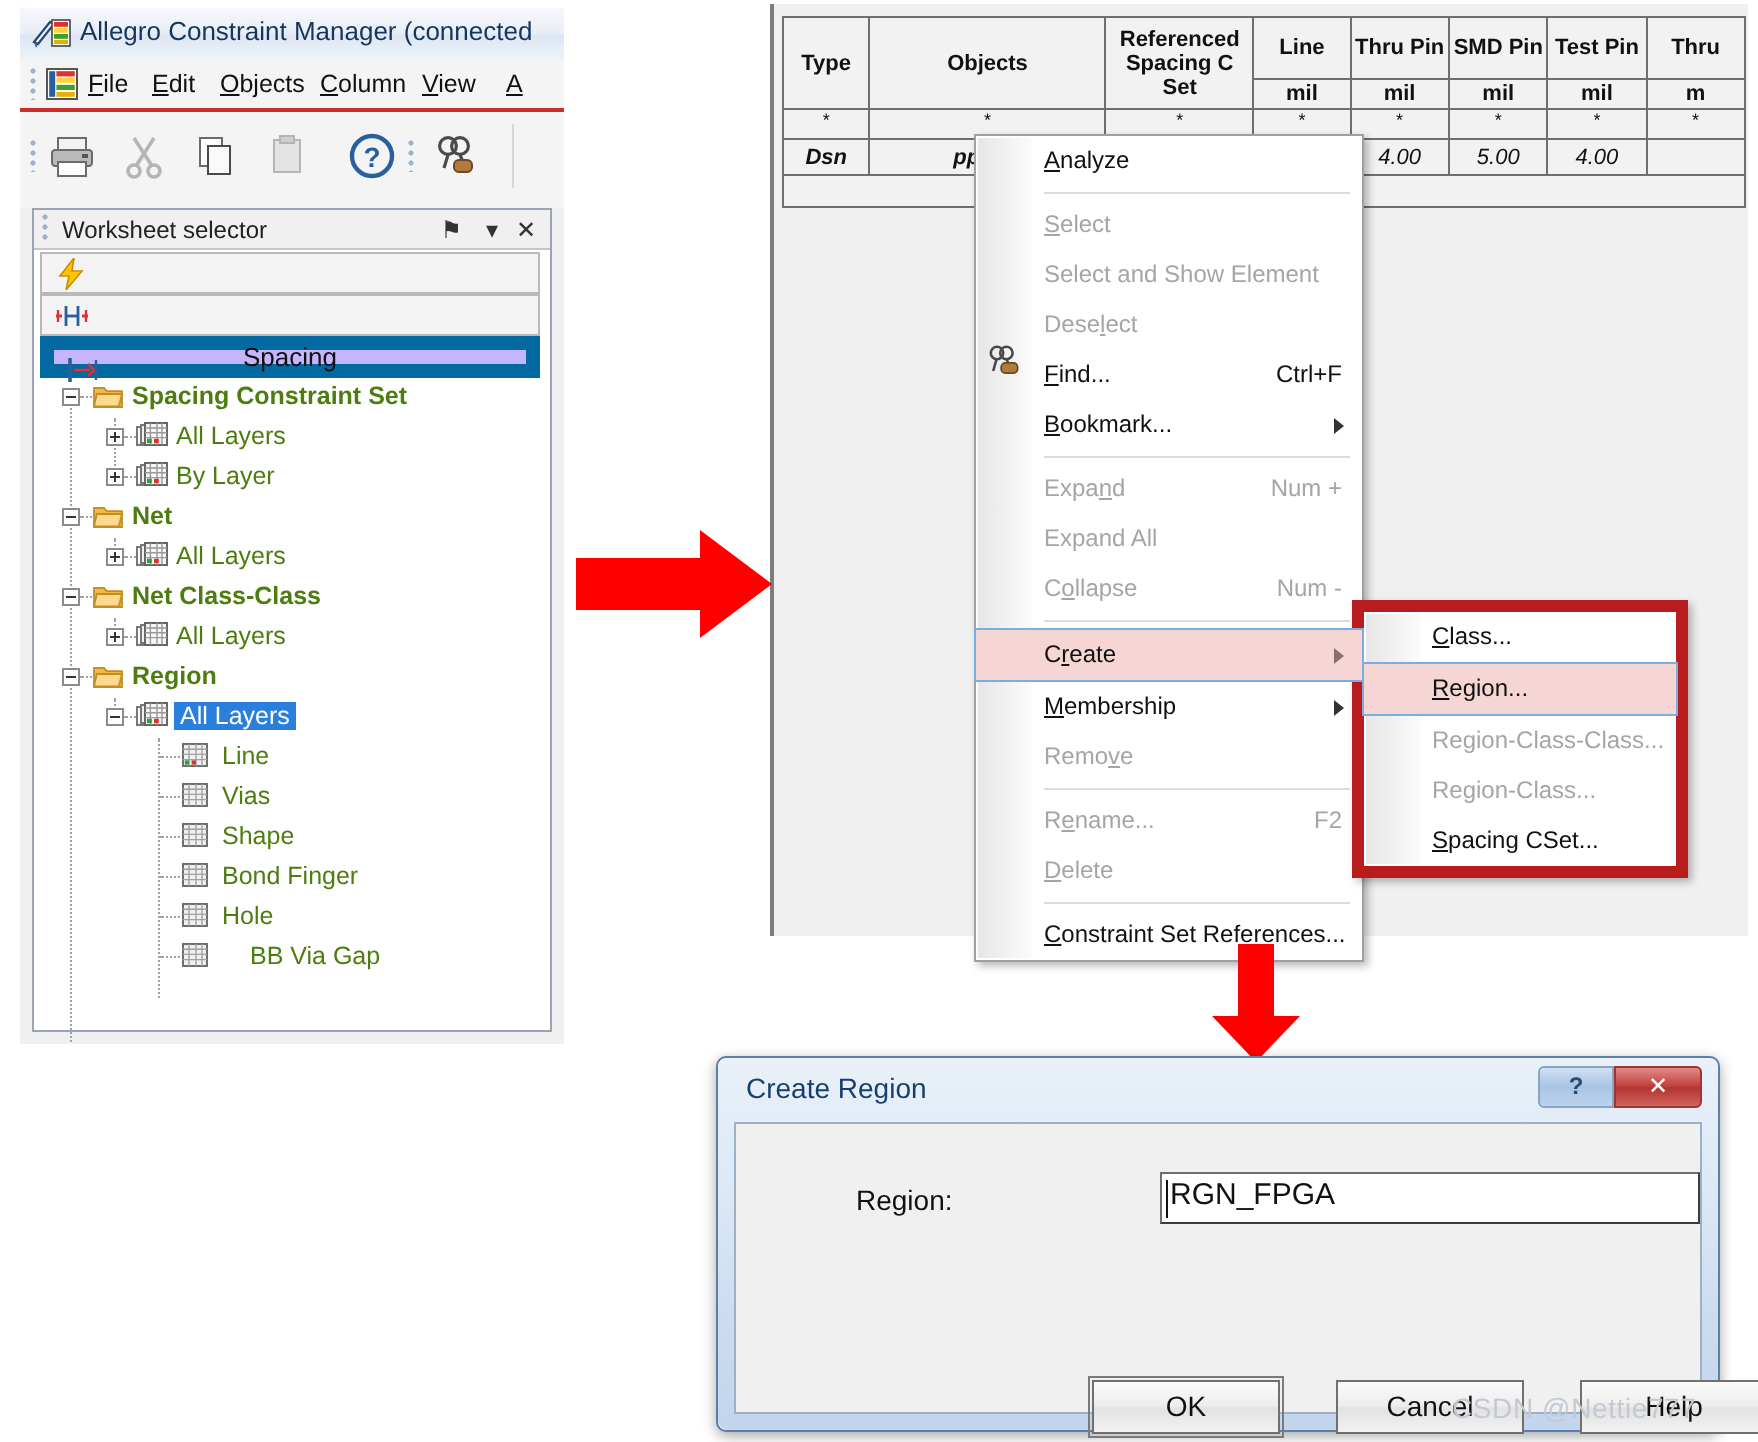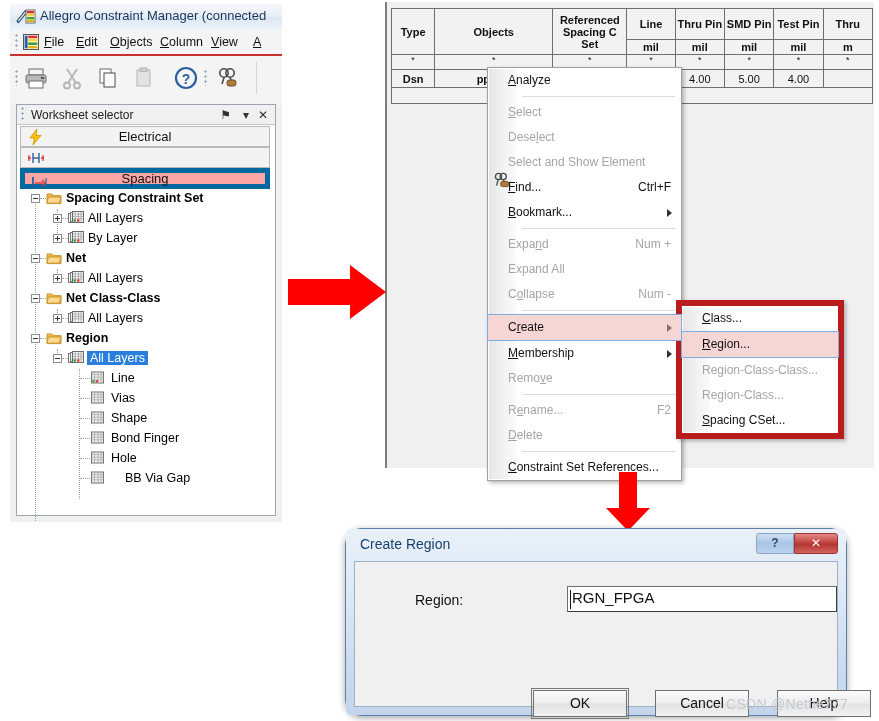--- a/index.html
+++ b/index.html
@@ -59,33 +59,33 @@
     position:absolute;left:0;top:0;width:100%;height:20px;
     background:#f0f0f0;border-bottom:1px solid #c6c6c6;box-sizing:border-box;
   }
   #ws-header-title{position:absolute;left:14px;top:3px;font-size:12px;color:#222;}
   .ws-hdr-btn{position:absolute;top:3px;font-size:12px;color:#333;cursor:default;}
 
   .ws-tab{
     position:absolute;left:3px;width:250px;height:21px;
     background:#f3f3f3;border:1px solid #b9b9b9;box-sizing:border-box;
   }
-  .ws-tab.sel{border:5px solid #0369a1;background:#fca5a5;}
+  .ws-tab.sel{border:7px solid #0369a1;background:#c4b5fd;}
   .ws-tab-label{
     position:absolute;left:0;top:0;width:100%;height:100%;
     display:flex;align-items:center;justify-content:center;
     font-size:13px;color:#111;
   }
   .ws-tab-icon{position:absolute;left:6px;top:2px;width:18px;height:16px;}
 
   
   #tree{position:absolute;left:2px;top:84px;width:256px;}
   .trow{position:relative;height:20px;white-space:nowrap;}
   .tlabel{
-    position:absolute;top:2px;font-size:12.5px;color:#000000;
+    position:absolute;top:2px;font-size:12.5px;color:#4d7c0f;
     font-family:"Liberation Sans",sans-serif;
   }
   .tlabel.bold{font-weight:bold;}
   .tlabel.selected{background:#2a7fdd;color:#ffffff;padding:0 3px;}
   .expander{
     position:absolute;top:5px;width:9px;height:9px;
     border:1px solid #8c8c8c;background:#fff;box-sizing:border-box;
   }
   .expander:before{
     content:"";position:absolute;left:1px;top:3px;width:5px;height:1px;background:#333;
@@ -111,21 +111,21 @@
     border:1px solid #6f6f6f;padding:0;box-sizing:border-box;
     background:#f2f2f2;text-align:center;color:#111;
   }
   #tbl th{font-weight:bold;}
   .hdr-top{height:40px;}
   .hdr-unit{height:15px;font-weight:bold;}
   .filter-row td{
     height:15px;background:#ffffff;text-align:left;
     padding-left:3px;font-size:9px;color:#555;vertical-align:top;
   }
-  .data-row td{height:18px;background:#ffffff;font-weight:bold;text-align:left;padding-left:4px;}
+  .data-row td{height:18px;background:#ffffff;font-weight:bold;text-align:left;padding-left:4px;font-style:italic;}
   td.objcell{background:#b3ccf0;text-align:center;font-weight:bold;border:1px solid #444;}
   td.hatch{
     background-color:#ffffff;
     background-image:
       repeating-linear-gradient(45deg,#cfcfcf 0 1px,transparent 1px 5px),
       repeating-linear-gradient(-45deg,#cfcfcf 0 1px,transparent 1px 5px);
     text-align:left;font-weight:normal;
   }
   .blank-row td{height:16px;background:#f0f0f0;border:none;}
 
@@ -134,21 +134,21 @@
     position:absolute;left:487px;top:67px;width:193px;
     background:#ffffff;border:1px solid #a0a0a0;
     box-shadow:2px 2px 4px rgba(0,0,0,.28);
     font-size:12px;
   }
   #ctx-gutter{
     position:absolute;left:1px;top:1px;width:27px;bottom:1px;
     background:linear-gradient(90deg,#e6e6e6 0%,#f3f3f3 60%,#fbfbfb 100%);
   }
   .mi{
-    position:relative;height:25px;line-height:25px;padding-left:20px;
+    position:relative;height:25px;line-height:25px;padding-left:34px;
     color:#111;white-space:nowrap;z-index:2;
   }
   .mi.disabled{color:#a5a5a5;}
   .mi.hl{
     background:#f6d5d5;border:1px solid #7aaede;
     box-sizing:border-box;margin:0 -1px;height:27px;line-height:25px;
   }
   .mi .accel{position:absolute;right:10px;top:0;color:inherit;}
   .mi .arrow{
     position:absolute;right:9px;top:9px;width:0;height:0;
@@ -168,23 +168,23 @@
   #sub-gutter{
     position:absolute;left:1px;top:1px;width:27px;bottom:1px;
     background:linear-gradient(90deg,#e6e6e6 0%,#f3f3f3 60%,#fbfbfb 100%);
   }
 
   
   .arrow-red{position:absolute;}
 
   
   #dlg{
-    position:absolute;left:345px;top:528px;width:502px;height:188px;
+    position:absolute;left:358px;top:528px;width:502px;height:188px;
     background:#f0f0f0;
-    border:1px solid #5b7fa6;border-radius:17px;
+    border:1px solid #5b7fa6;border-radius:5px;
     box-shadow:0 2px 7px rgba(0,0,0,.35);
     box-sizing:border-box;
     padding:3px;
   }
   #dlg-frame{
     position:absolute;left:0;top:0;width:100%;height:100%;
     border-radius:5px;
     background:linear-gradient(180deg,#e9f0f8 0%,#dfeaf6 30%,#ccdcf0 70%,#c2d5ec 100%);
     box-sizing:border-box;
   }
@@ -316,21 +316,20 @@
       <div id="ws-header-title">Worksheet selector</div>
       <div class="ws-hdr-btn" style="right:44px;">⚑</div>
       <div class="ws-hdr-btn" style="right:26px;">▾</div>
       <div class="ws-hdr-btn" style="right:7px;">✕</div>
     </div>
 
     <div class="ws-tab" style="top:21px;">
       <svg class="ws-tab-icon" viewBox="0 0 18 16">
         <path d="M10 0 L3 9 L7.5 9 L6 16 L14 6.5 L9 6.5 Z" fill="#ffc400" stroke="#c98f00" stroke-width="0.8"></path>
       </svg>
-      <div class="ws-tab-label">Electrical</div>
     </div>
 
     <div class="ws-tab" style="top:42px;">
       <svg class="ws-tab-icon" viewBox="0 0 18 16">
         <path d="M1 8 L4 8 M14 8 L17 8" stroke="#e03131" stroke-width="1.4"></path>
         <path d="M6 3 L6 13 M12 3 L12 13" stroke="#2a5f9e" stroke-width="1.4"></path>
         <path d="M6 8 L12 8" stroke="#2a5f9e" stroke-width="1.4"></path>
         <path d="M2 5 L2 11 M16 5 L16 11" stroke="#e03131" stroke-width="1.2"></path>
       </svg>
     </div>
@@ -590,22 +589,22 @@
   <svg id="find-icon" viewBox="0 0 20 18">
     <circle cx="6.5" cy="5.5" r="3.1" fill="none" stroke="#4a4a4a" stroke-width="1.3"></circle>
     <circle cx="11.2" cy="5.5" r="3.1" fill="none" stroke="#4a4a4a" stroke-width="1.3"></circle>
     <path d="M6.2 8.8 L4.6 14.5 M11.4 8.8 L12.6 12" stroke="#4a4a4a" stroke-width="1.3" fill="none"></path>
     <rect x="8.6" y="10.4" width="8.2" height="5.2" rx="2.1" fill="#b07b3c" stroke="#6a4a22" stroke-width="0.9"></rect>
   </svg>
 
   <div class="mi"><u>A</u>nalyze</div>
   <div class="msep"></div>
   <div class="mi disabled"><u>S</u>elect</div>
+  <div class="mi disabled">Select and Show Element</div>
   <div class="mi disabled">Dese<u>l</u>ect</div>
-  <div class="mi disabled">Select and Show Element</div>
   <div class="mi"><u>F</u>ind...<span class="accel">Ctrl+F</span></div>
   <div class="mi"><u>B</u>ookmark...<span class="arrow"></span></div>
   <div class="msep"></div>
   <div class="mi disabled">Expa<u>n</u>d<span class="accel">Num +</span></div>
   <div class="mi disabled">Expand All</div>
   <div class="mi disabled">C<u>o</u>llapse<span class="accel">Num -</span></div>
   <div class="msep"></div>
   <div class="mi hl">C<u>r</u>eate<span class="arrow"></span></div>
   <div class="mi"><u>M</u>embership<span class="arrow"></span></div>
   <div class="mi disabled">Remo<u>v</u>e</div>

